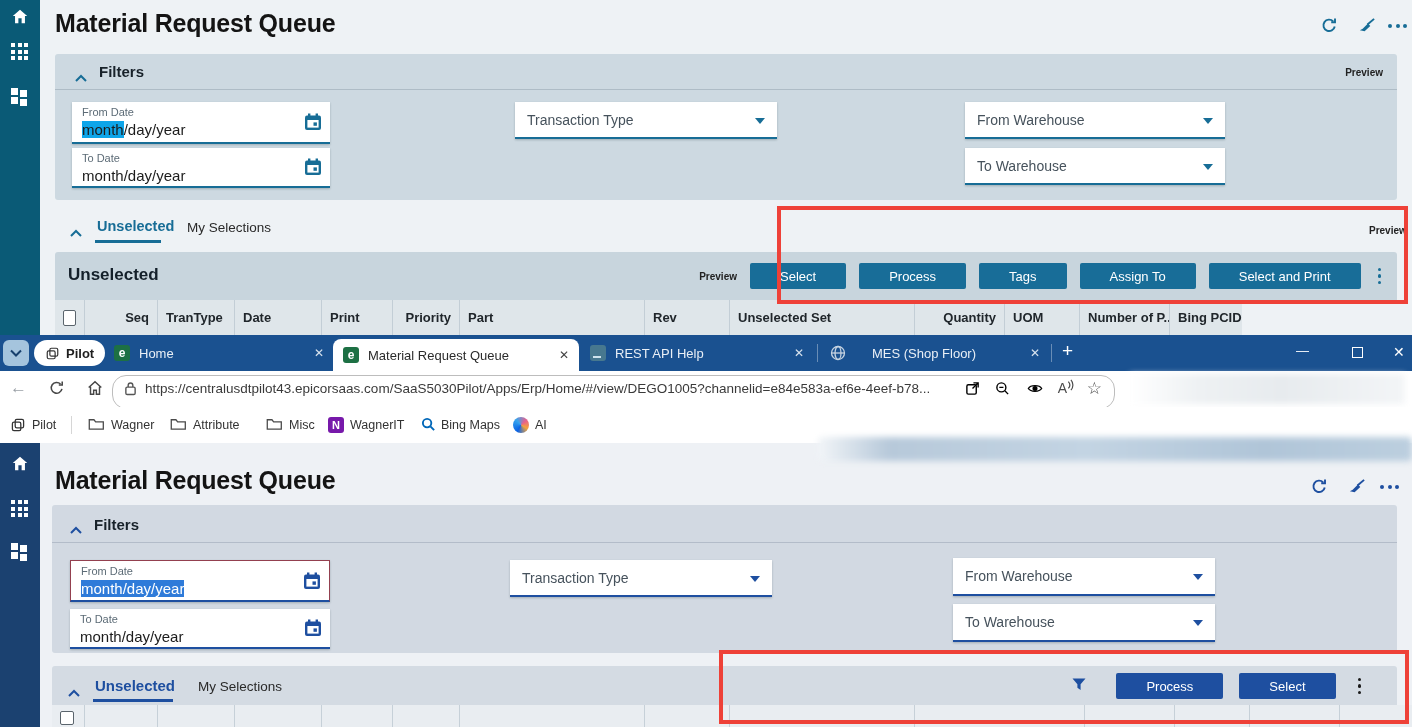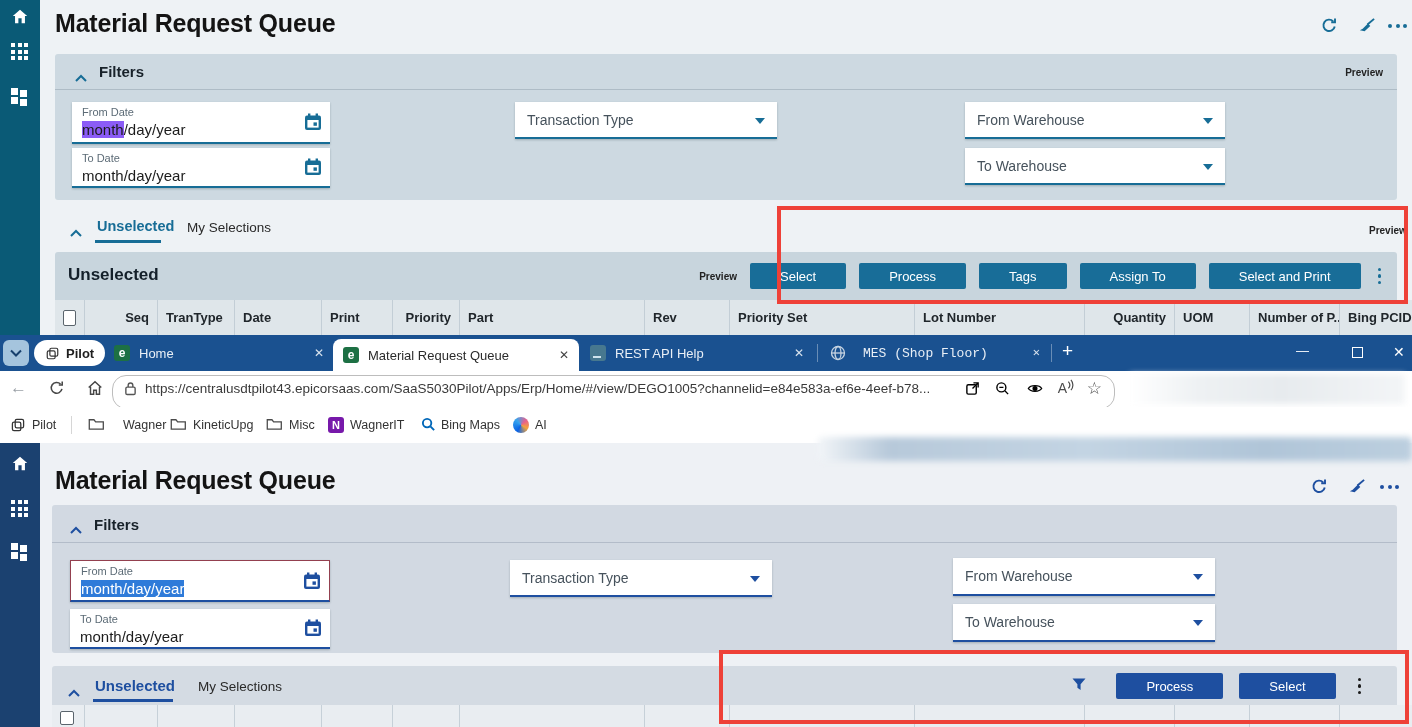--- a/index.html
+++ b/index.html
@@ -19,21 +19,21 @@
   .page-title{font-size:25px;font-weight:700;color:#141414;letter-spacing:-.2px;white-space:nowrap;}
   .panel{background:#cdd9e1;border-radius:3px;}
   .panel.cool{background:#d2d9e2;}
   .panel-title{font-size:15px;font-weight:700;color:#18222a;}
   .preview-lbl{font-size:10px;font-weight:700;color:#222;}
   .field{position:absolute;background:#fff;box-shadow:0 1px 2px rgba(40,60,70,.28);}
   .f-teal{border-bottom:2px solid #176d96;}
   .f-navy{border-bottom:2px solid #1e4fa0;}
   .f-label{position:absolute;left:10px;top:4px;font-size:11px;color:#5c6b76;white-space:nowrap;}
   .f-value{position:absolute;left:10px;top:19px;font-size:15px;color:#1c1c1c;white-space:nowrap;}
-  .seg-hl{background:#8b5cf6;}
+  .seg-hl{background:#0ea5e9;}
   .sel-hl{background:#2f7bd9;color:#fff;}
   .drop-label{position:absolute;left:12px;top:50%;transform:translateY(-50%);font-size:14px;color:#46525c;white-space:nowrap;}
   .tri{position:absolute;right:12px;top:50%;margin-top:-2px;width:0;height:0;
     border-left:5px solid transparent;border-right:5px solid transparent;}
   .tri-t{border-top:6px solid #176d96;}
   .tri-n{border-top:6px solid #1e4fa0;}
   .tab-active-t{color:#176d96;font-weight:700;font-size:14.5px;}
   .tab-active-n{color:#1e4fa0;font-weight:700;font-size:15px;}
   .tab-plain{color:#2a2a2a;font-size:13.5px;}
   .kbtn{display:inline-flex;align-items:center;justify-content:center;height:26px;
@@ -208,22 +208,21 @@
       <div class="th" style="width:30px;justify-content:center;">
           <span class="cb" style="width:16px;height:16px;"></span>
         </div>
       <div class="th r" style="width:73px;">Seq</div>
       <div class="th" style="width:77px;">TranType</div>
       <div class="th" style="width:87px;">Date</div>
       <div class="th" style="width:71px;">Print</div>
       <div class="th r" style="width:67px;">Priority</div>
       <div class="th" style="width:185px;">Part</div>
       <div class="th" style="width:85px;">Rev</div>
-      <div class="th" style="width:185px;">Priority Set</div>
-      <div class="th" style="width:170px;">Lot Number</div>
+      <div class="th" style="width:185px;">Unselected Set</div>
       <div class="th r" style="width:90px;">Quantity</div>
       <div class="th" style="width:75px;">UOM</div>
       <div class="th" style="width:90px;">Number of P...</div>
       <div class="th" style="width:72px;border-right:none;">Bing PCID</div>
     </div>
 
     <div class="redbox" style="left:777px;top:206px;width:631px;height:98px;"></div>
   </section>
 
   <section class="abs" style="left:0;top:335px;width:1412px;height:108px;">
@@ -254,21 +253,21 @@
         <span class="tclose" style="color:#444;">✕</span>
       </div>
 
       <div class="abs" style="left:582px;top:5px;width:230px;height:26px;display:flex;align-items:center;gap:9px;padding:0 8px;">
         <span class="resticon"></span>
         <span class="btab-label" style="flex:1;">REST API Help</span>
         <span class="tclose">✕</span>
       </div>
       <span class="abs vsep" style="left:817px;top:9px;"></span>
 
-      <div class="abs" style="left:822px;top:5px;width:226px;height:26px;display:flex;align-items:center;gap:17px;padding:0 8px;font-family:Liberation Mono, monospace;">
+      <div class="abs" style="left:822px;top:5px;width:226px;height:26px;display:flex;align-items:center;gap:26px;padding:0 8px;">
         <svg viewBox="0 0 16 16" width="16" height="16" fill="none" stroke="#c7d4e2" stroke-width="1.3">
             <circle cx="8" cy="8" r="6.5"></circle>
             <ellipse cx="8" cy="8" rx="3" ry="6.5"></ellipse>
             <path d="M1.5 8 h13"></path>
           </svg>
         <span class="btab-label" style="flex:1;">MES (Shop Floor)</span>
         <span class="tclose">✕</span>
       </div>
       <span class="abs vsep" style="left:1051px;top:9px;"></span>
       <span class="abs" style="left:1062px;top:5px;font-size:19px;color:#fff;font-weight:400;">+</span>
@@ -333,28 +332,28 @@
           </svg>
       </span>
       <span class="abs bm-label" style="left:32px;top:11px;">Pilot</span>
       <span class="abs" style="left:71px;top:9px;width:1px;height:18px;background:#d6d6d6;"></span>
 
       <span class="abs" style="left:88px;top:10px;">
         <svg viewBox="0 0 20 16" width="17" height="14" fill="none" stroke="#4a4a4a" stroke-width="1.5">
             <path d="M1.5 3 h5.5 l2 2.5 h9 v8.5 h-16.5 z"></path>
           </svg>
       </span>
-      <span class="abs bm-label" style="left:123px;top:11px;text-align:center;">Wagner</span>
+      <span class="abs bm-label" style="left:111px;top:11px;text-align:center;">Wagner</span>
 
       <span class="abs" style="left:170px;top:10px;">
         <svg viewBox="0 0 20 16" width="17" height="14" fill="none" stroke="#4a4a4a" stroke-width="1.5">
             <path d="M1.5 3 h5.5 l2 2.5 h9 v8.5 h-16.5 z"></path>
           </svg>
       </span>
-      <span class="abs bm-label" style="left:193px;top:11px;">KineticUpg</span>
+      <span class="abs bm-label" style="left:193px;top:11px;">Attribute</span>
 
       <span class="abs" style="left:266px;top:10px;">
         <svg viewBox="0 0 20 16" width="17" height="14" fill="none" stroke="#4a4a4a" stroke-width="1.5">
             <path d="M1.5 3 h5.5 l2 2.5 h9 v8.5 h-16.5 z"></path>
           </svg>
       </span>
       <span class="abs bm-label" style="left:289px;top:11px;">Misc</span>
 
       <span class="abs onenote" style="left:328px;top:10px;">N</span>
       <span class="abs bm-label" style="left:350px;top:11px;">WagnerIT</span>

